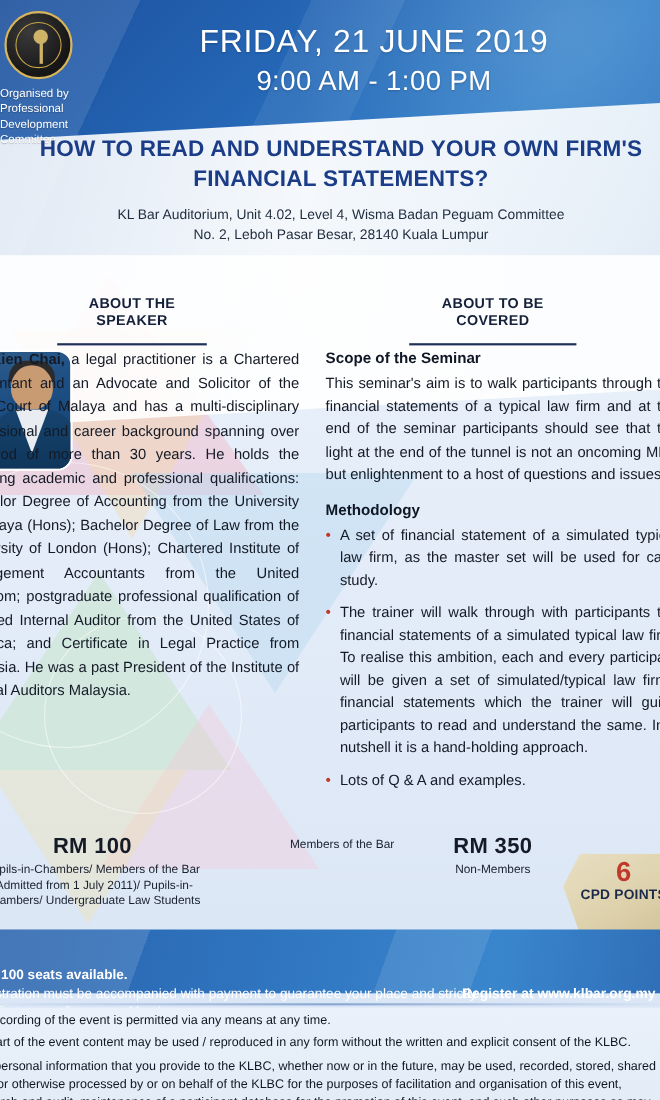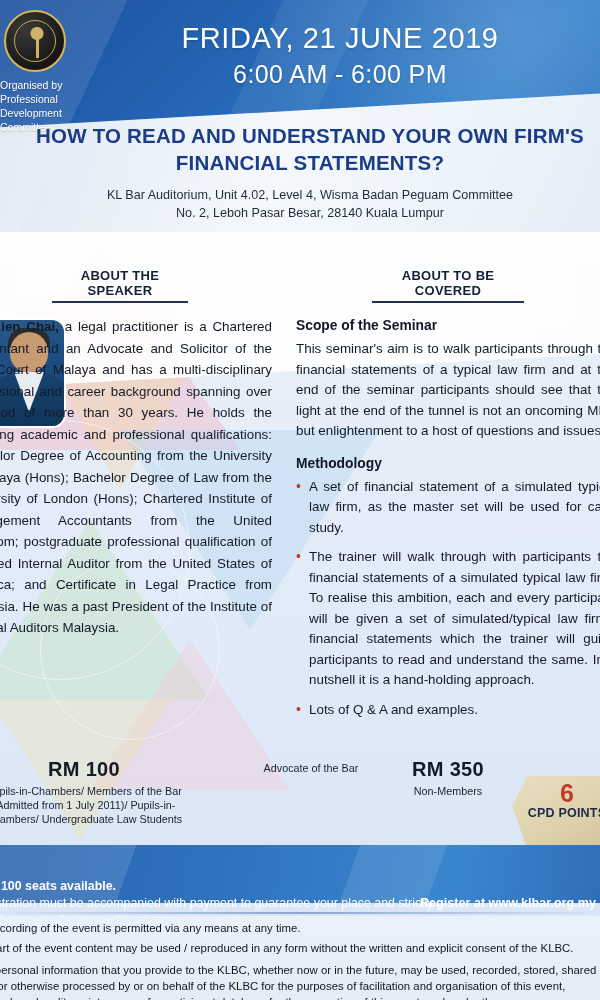--- a/index.html
+++ b/index.html
@@ -115,21 +115,21 @@
     text-align: center; color: #1f2b3d;
     font-size: 12.6px; line-height: 18px;
   }
 
   
   .sec-head {
     position: absolute;
     font-size: 13px; font-weight: bold; color: #14203a;
     letter-spacing: .3px;
     border-bottom: 2px solid #20305a;
-    padding-bottom: 3px;
+    padding-bottom: 14px;
   }
   .sec-speaker { top: 268px; left: 52px; width: 136px; text-align: center; }
   .sec-areas  { top: 268px; left: 372px; width: 152px; text-align: center; }
 
   
   .photo {
     position: absolute; top: 318px; left: -18px; width: 84px; height: 110px;
     border-radius: 14px;
     background: linear-gradient(160deg,#2e5c8a 0%, #1d4f84 40%, #15416f 100%);
     overflow: hidden;
@@ -262,21 +262,21 @@
 
   <div class="logo-wrap">
     <div class="logo-circle"></div>
   </div>
   <div class="org-text" style="white-space:pre-line;">Organised by
 Professional
 Development
 Committee</div>
 
   <div class="date-line">FRIDAY, 21 JUNE 2019</div>
-  <div class="time-line">6:00 AM - 6:00 PM</div>
+  <div class="time-line">9:00 AM - 1:00 PM</div>
   <div class="title">HOW TO READ AND UNDERSTAND YOUR OWN FIRM'S FINANCIAL STATEMENTS?</div>
   <div class="venue">
     <div>KL Bar Auditorium, Unit 4.02, Level 4, Wisma Badan Peguam Committee</div>
     <div>No. 2, Leboh Pasar Besar,  28140 Kuala Lumpur</div>
   </div>
 
   <div class="sec-head sec-speaker">ABOUT THE SPEAKER</div>
   <div class="sec-head sec-areas">ABOUT TO BE COVERED</div>
 
   <div class="photo">
@@ -307,21 +307,21 @@
     <div class="cpd-label">CPD POINTS</div>
   </div>
 
   <div class="price-band"></div>
   <div class="prices">
     <div class="price p1">
       <div class="amt">RM 100</div>
       <div class="desc">Pupils-in-Chambers/ Members of the Bar (Admitted from 1 July 2011)/ Pupils-in-Chambers/ Undergraduate Law Students</div>
     </div>
     <div class="price p2">
-      <div class="desc">Advocate of the Bar</div>
+      <div class="desc">Members of the Bar</div>
     </div>
     <div class="price p3">
       <div class="amt">RM 350</div>
       <div class="desc">Non-Members</div>
     </div>
   </div>
 
   <div class="seats">
     <div class="bold">Only 100 seats available.</div>
     <div>Registration must be accompanied with payment to guarantee your place and strictly on a first-come, first-served basis.</div>

